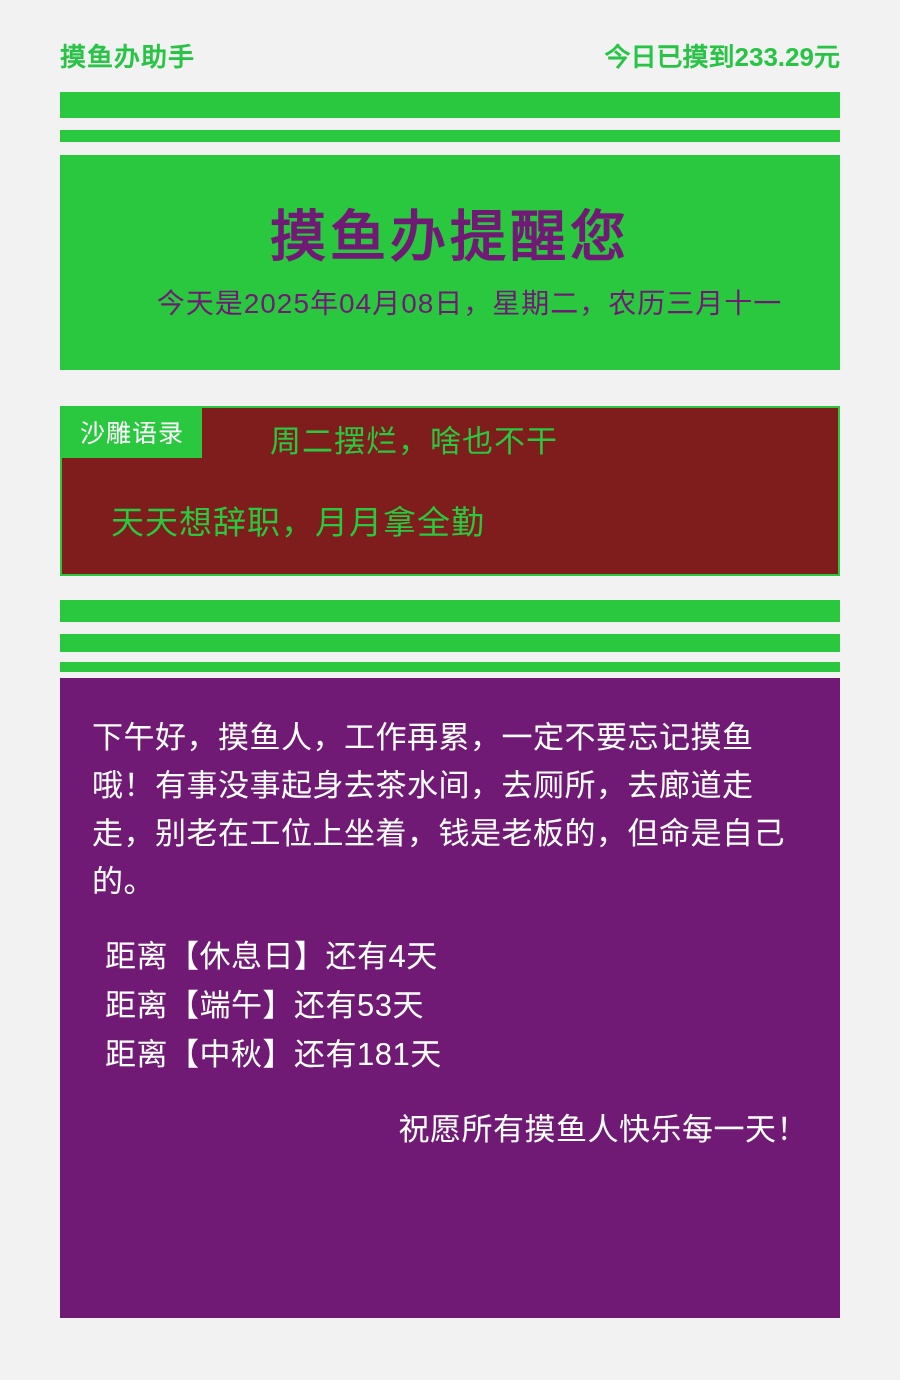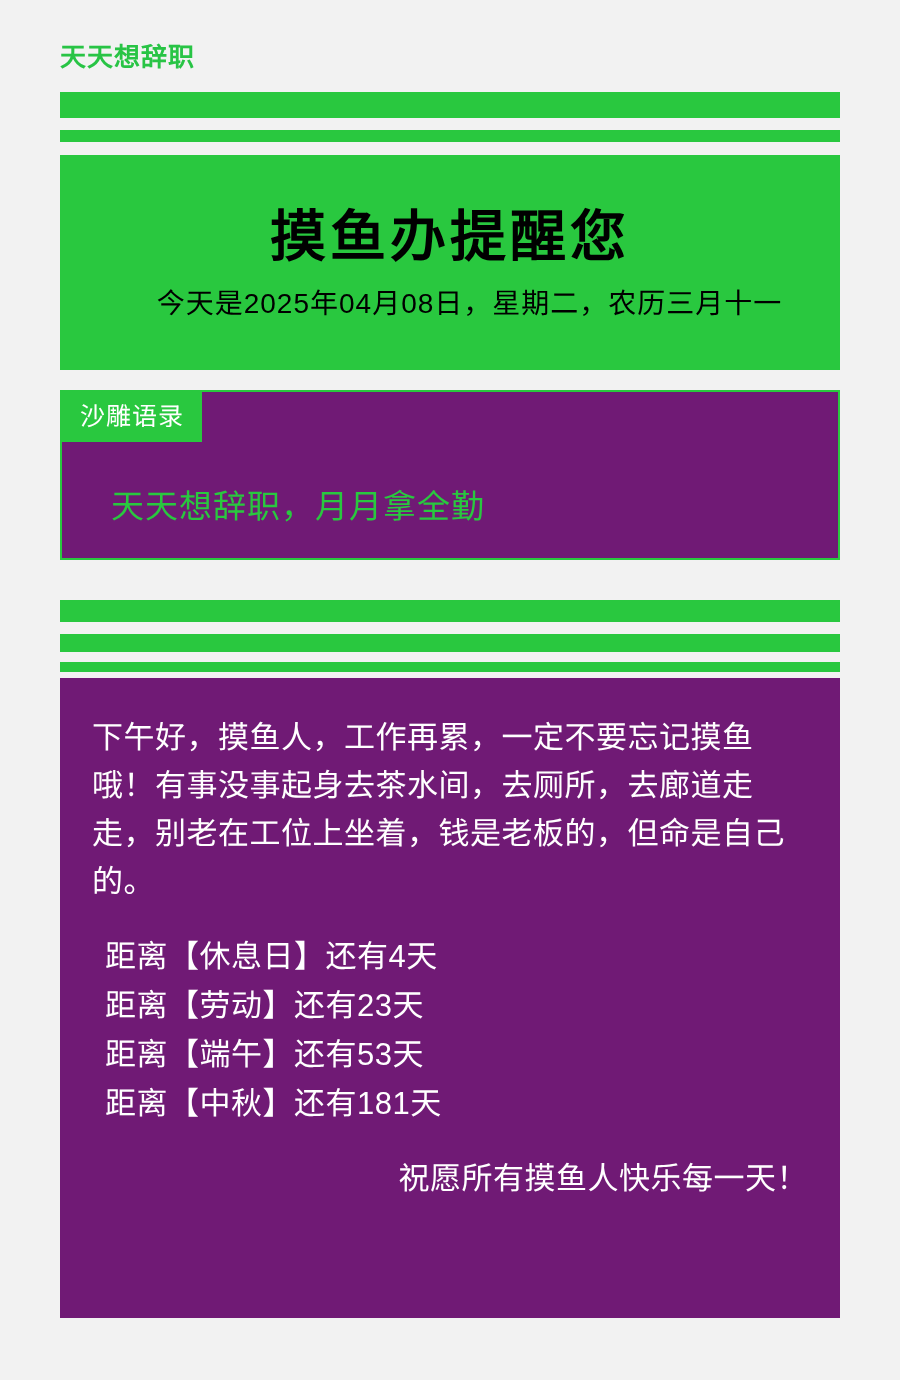--- a/index.html
+++ b/index.html
@@ -62,21 +62,21 @@
   .stripe-5 { top: 662px; height: 10px; }
 
   
   .hero {
     position: absolute;
     left: 60px;
     top: 155px;
     width: 780px;
     height: 215px;
     background: #29c83f;
-    color: #000000;
+    color: #701a75;
     box-sizing: border-box;
     display: flex;
     flex-direction: column;
     align-items: center;
     justify-content: center;
   }
   .hero-title {
     font-size: 56px;
     font-weight: bold;
     letter-spacing: 4px;
@@ -87,27 +87,26 @@
     font-size: 28px;
     letter-spacing: 1px;
     line-height: 1.3;
     margin-left: 39px;
   }
 
   
   .quote-card {
     position: absolute;
     left: 60px;
-    top: 390px;
+    top: 406px;
     width: 780px;
     height: 170px;
     border: 2px solid #29c83f;
     box-sizing: border-box;
-    background: #701a75;
-    font-family: Liberation Serif, serif;
+    background: #7f1d1d;
   }
   .quote-tag {
     position: absolute;
     left: 0;
     top: 0;
     background: #29c83f;
     color: #ffffff;
     font-size: 25px;
     padding: 10px 18px;
     letter-spacing: 1px;
@@ -178,45 +177,46 @@
     font-size: 23px;
     letter-spacing: 1px;
   }
 </style>
 </head>
 <body>
 
 <div class="page">
 
   <div class="topbar">
-    <div class="app-title">天天想辞职</div>
+    <div class="app-title">摸鱼办助手</div>
+    <div class="earned">今日已摸到233.29元</div>
   </div>
 
   <div class="stripe stripe-1"></div>
   <div class="stripe stripe-2"></div>
 
   <div class="hero">
     <div class="hero-title">摸鱼办提醒您</div>
     <div class="hero-sub">今天是2025年04月08日，星期二，农历三月十一</div>
   </div>
 
   <div class="quote-card">
     <div class="quote-tag">沙雕语录</div>
+    <div class="quote-line-1">周二摆烂，啥也不干</div>
     <div class="quote-line-2">天天想辞职，月月拿全勤</div>
   </div>
 
   <div class="stripe stripe-3"></div>
   <div class="stripe stripe-4"></div>
   <div class="stripe stripe-5"></div>
 
   <div class="body-card">
     <p class="body-paragraph">下午好，摸鱼人，工作再累，一定不要忘记摸鱼哦！有事没事起身去茶水间，去厕所，去廊道走走，别老在工位上坐着，钱是老板的，但命是自己的。</p>
     <ul class="countdown-list">
       <li class="countdown-item">距离【休息日】还有4天</li>
-      <li class="countdown-item">距离【劳动】还有23天</li>
       <li class="countdown-item">距离【端午】还有53天</li>
       <li class="countdown-item">距离【中秋】还有181天</li>
     </ul>
     <div class="wish-line">祝愿所有摸鱼人快乐每一天！</div>
   </div>
 
 
 </div>
 
 </body></html>

